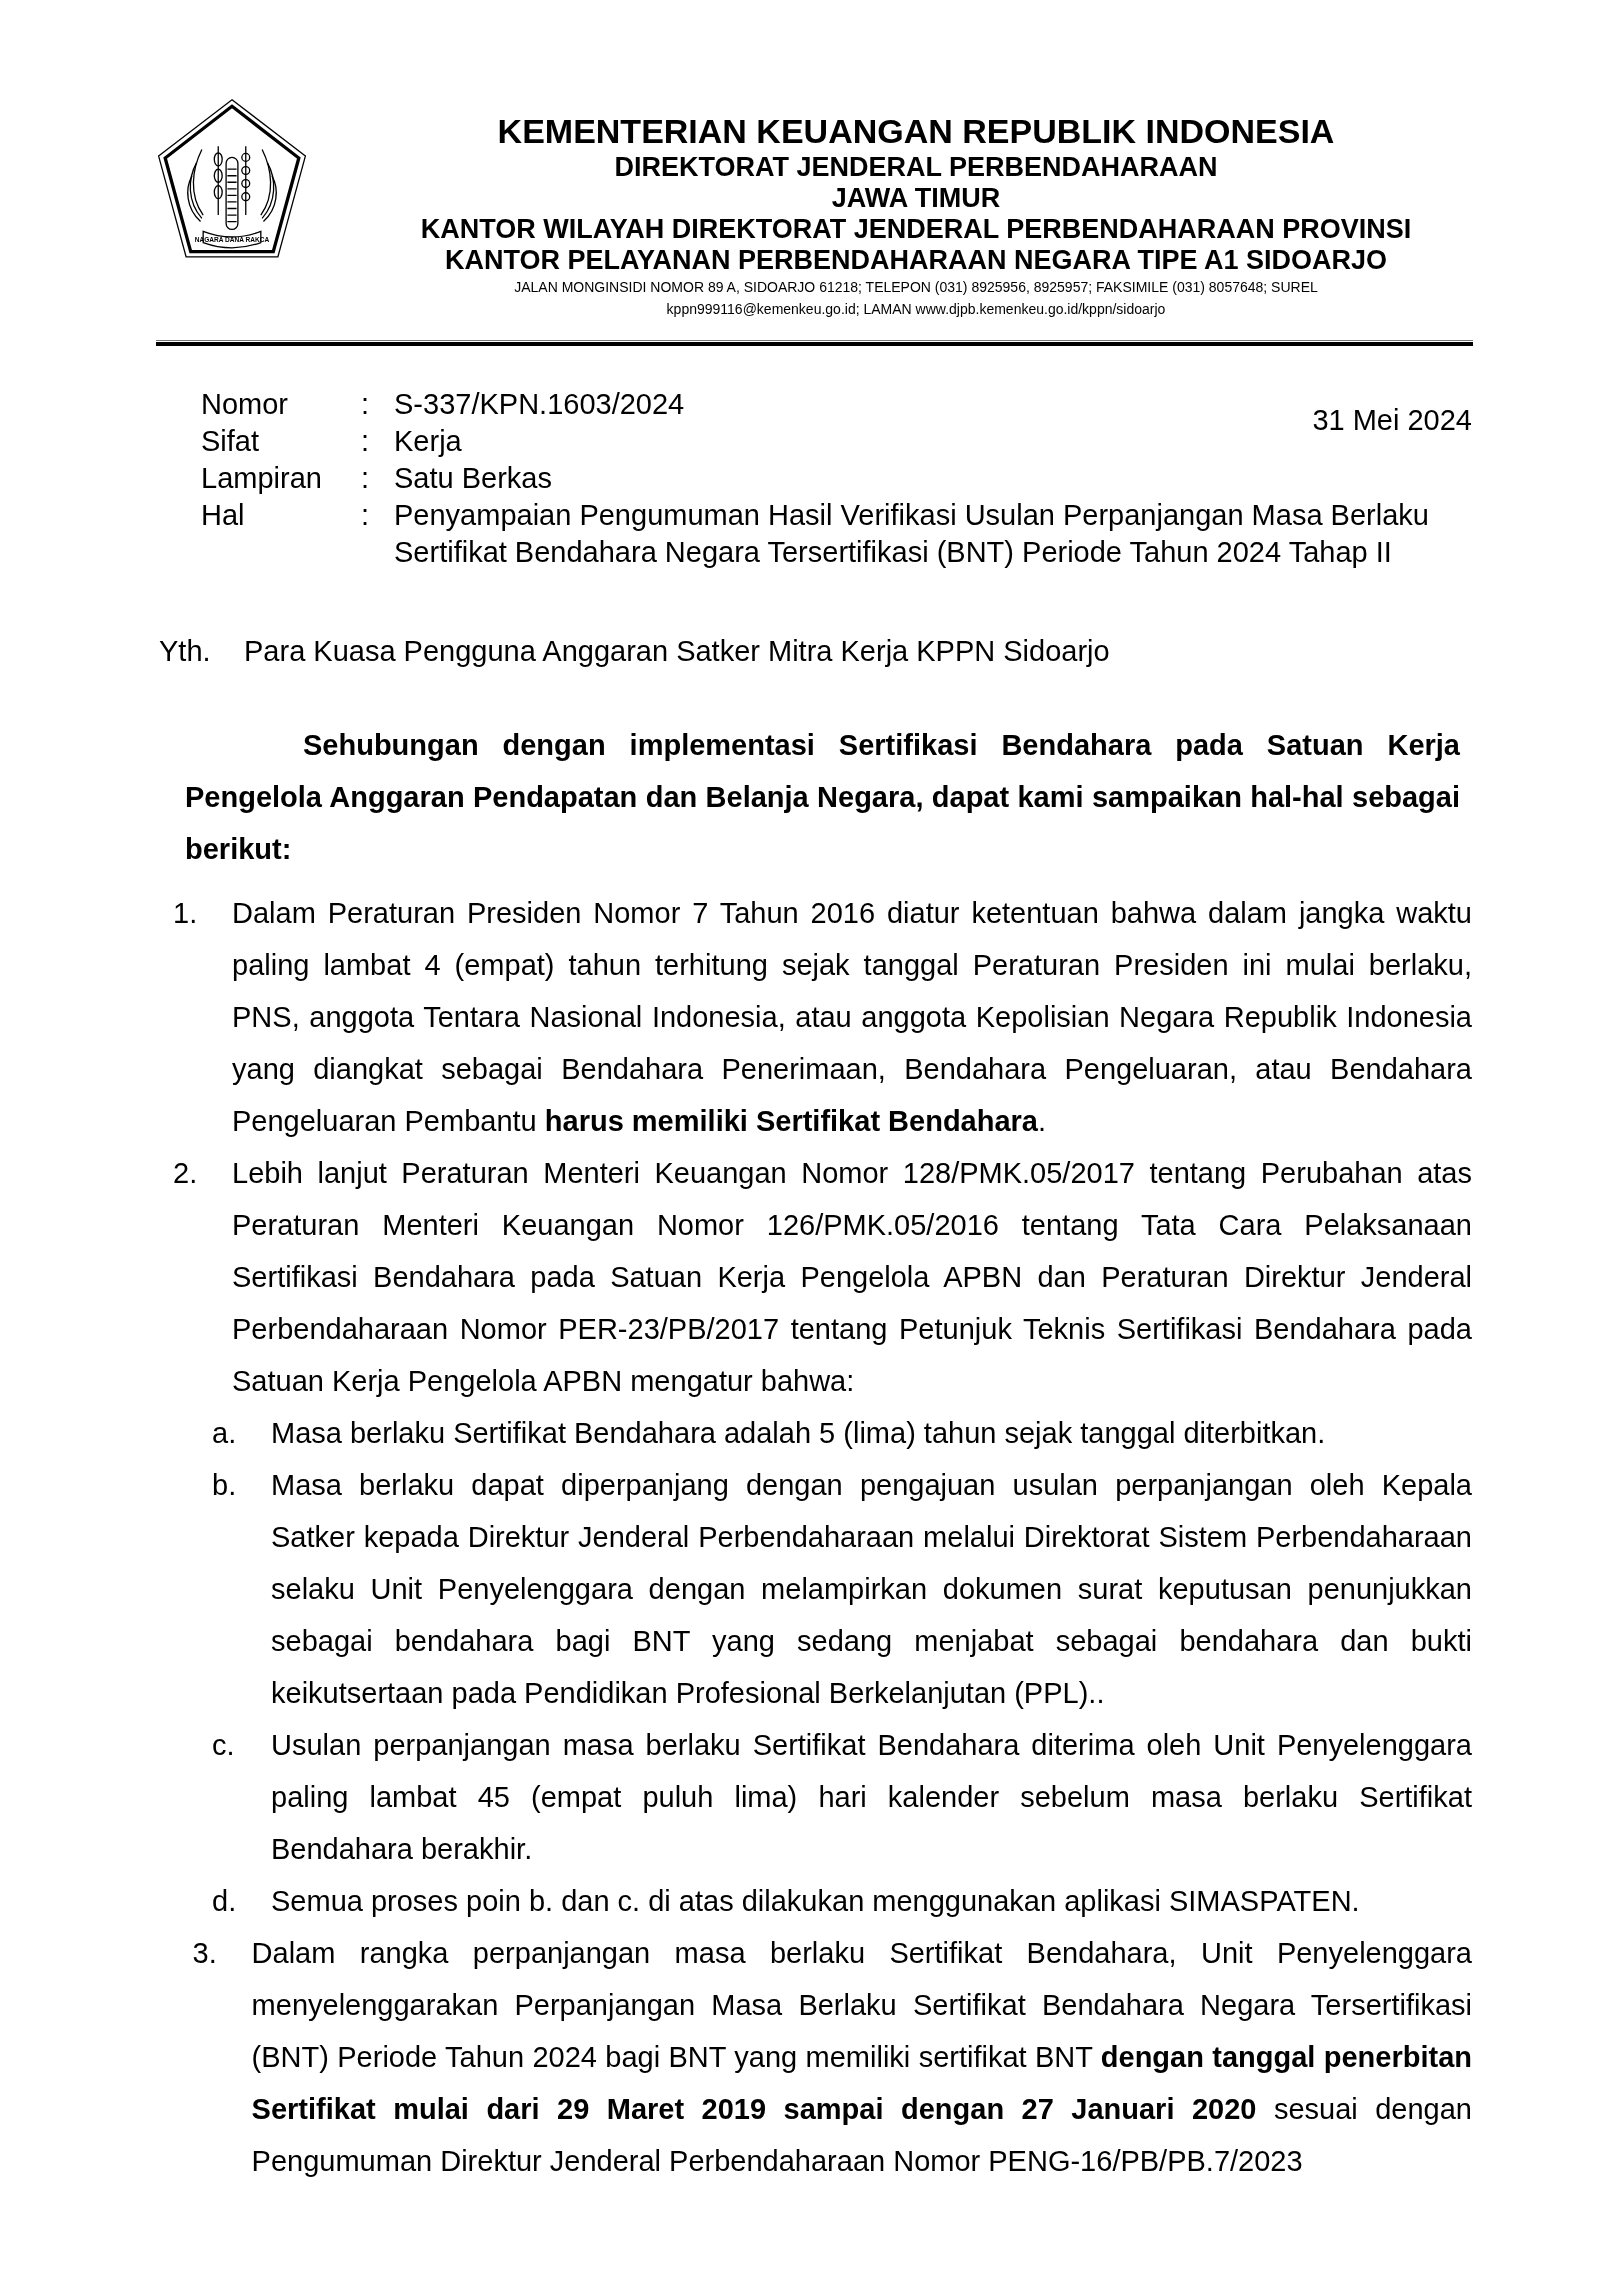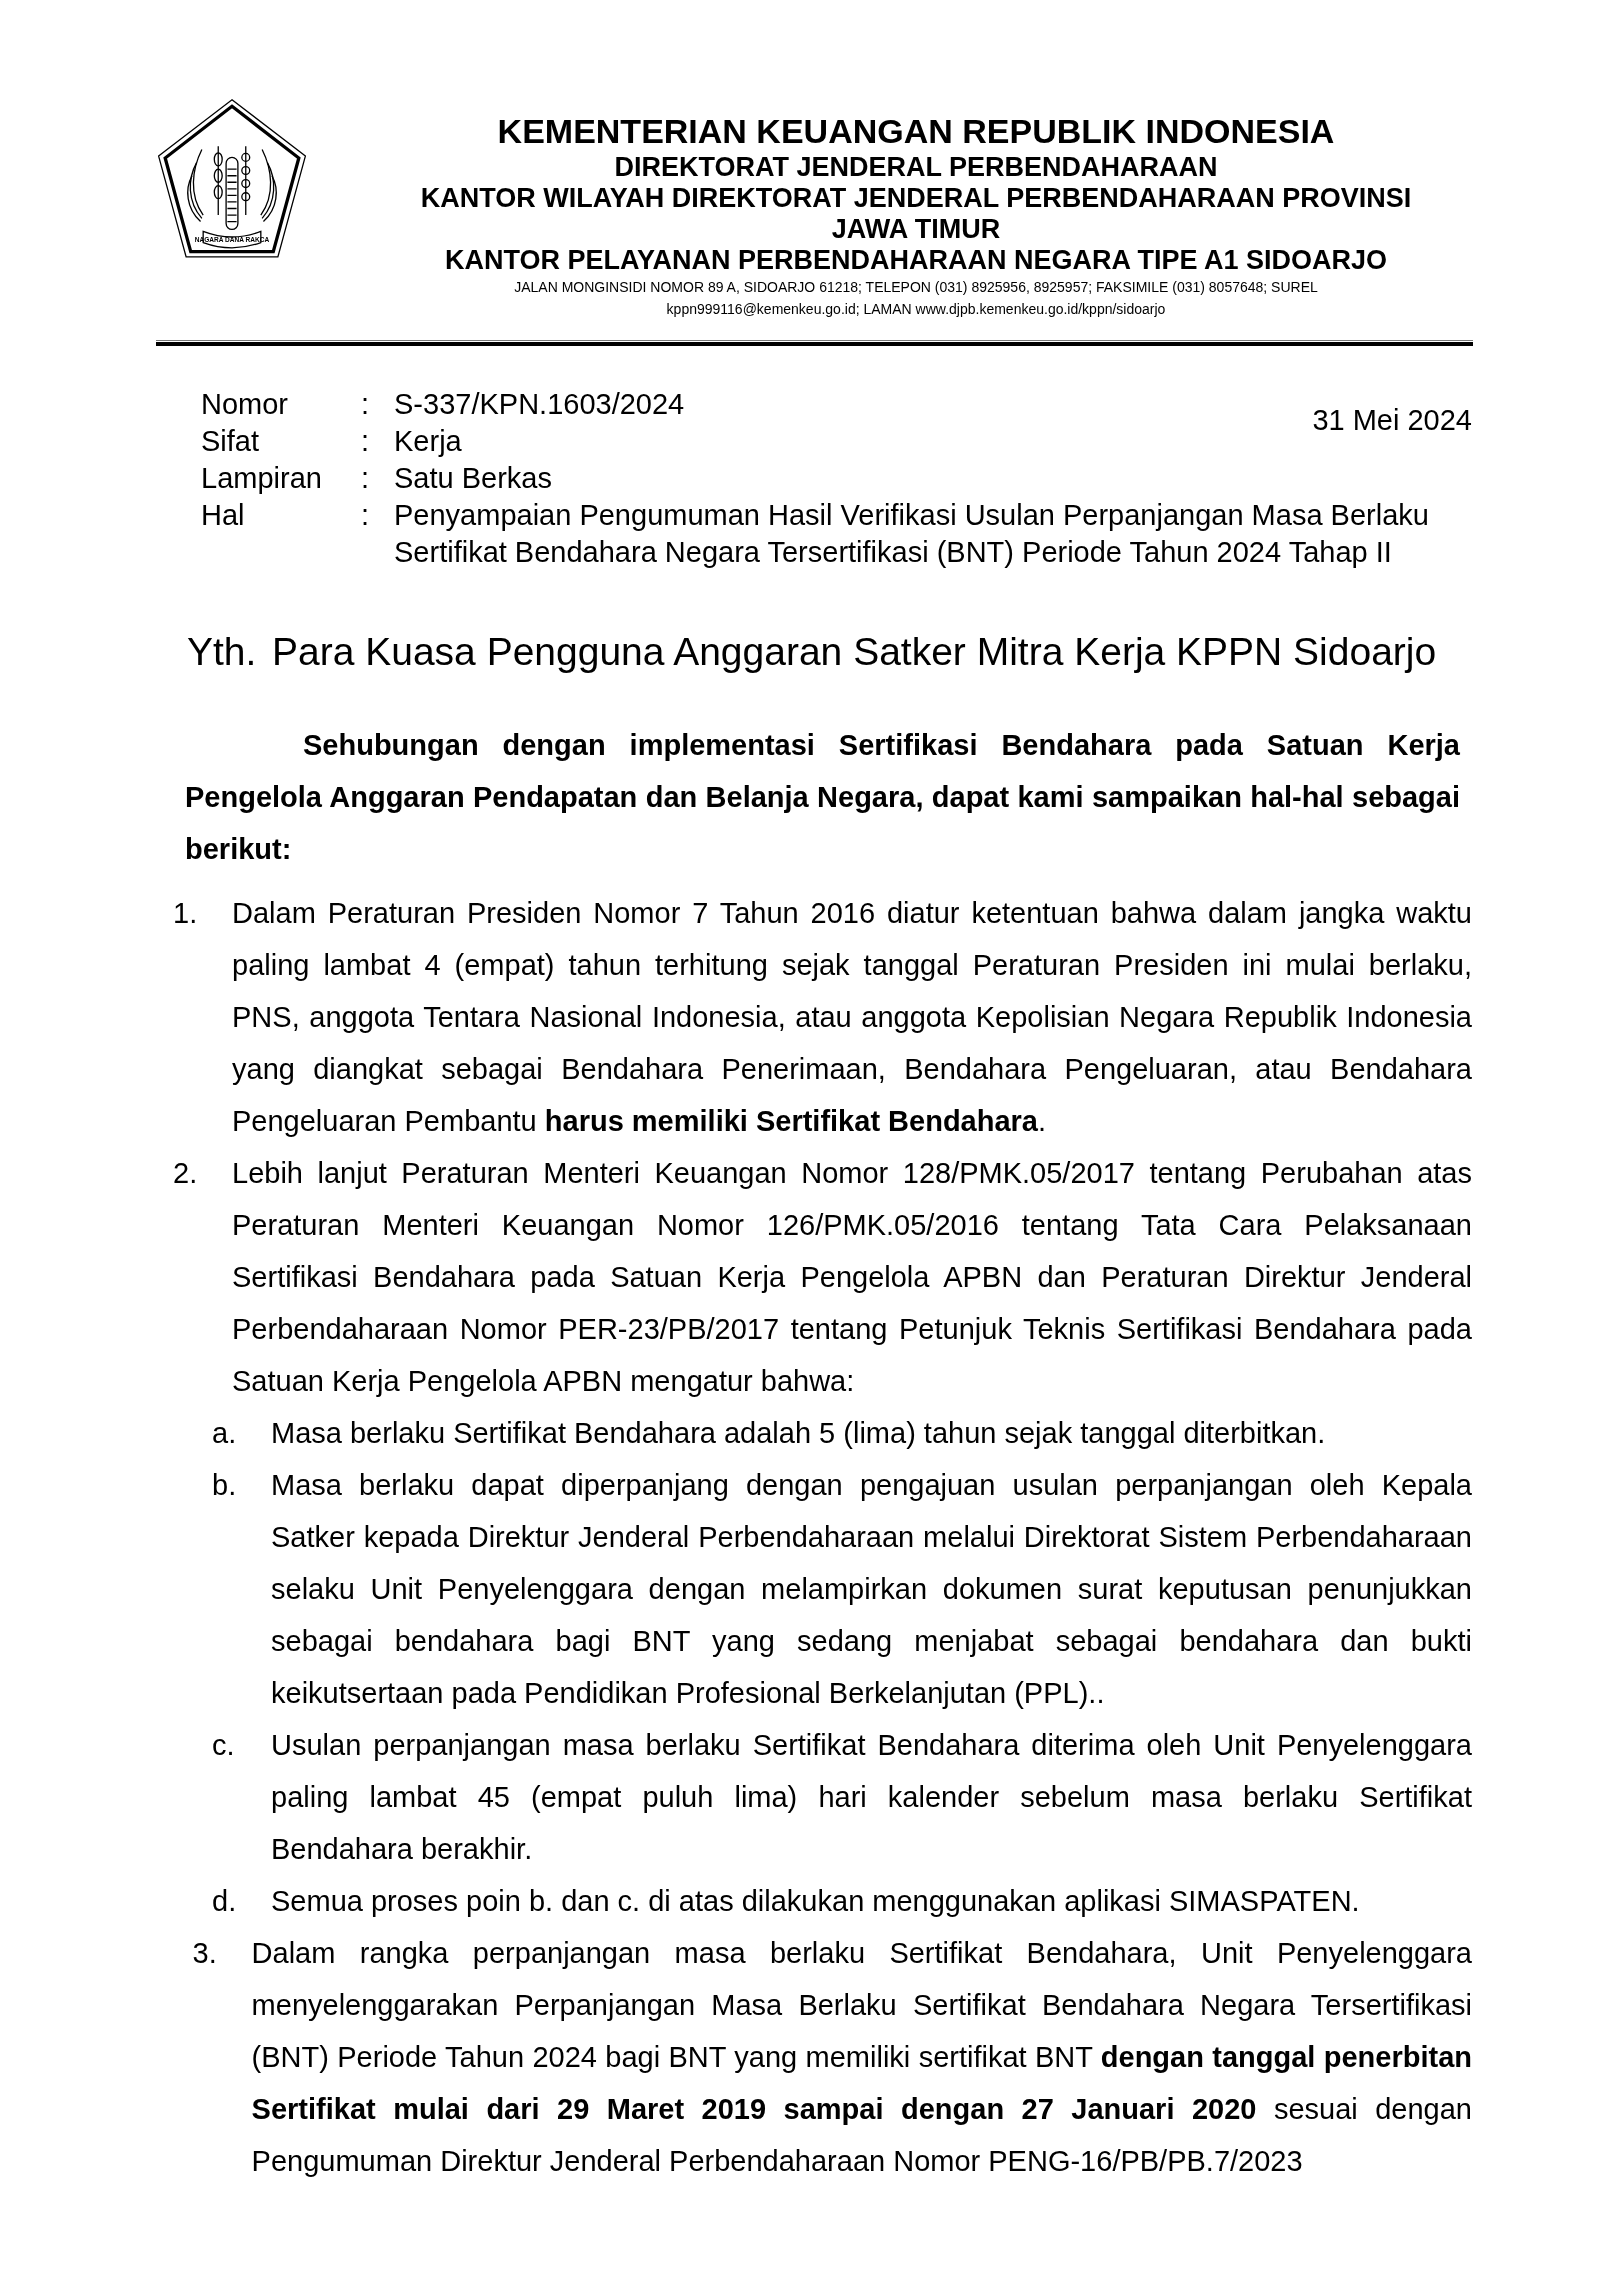--- a/index.html
+++ b/index.html
@@ -15,21 +15,21 @@
   .rule-thin { position: absolute; left: 156px; top: 340px; width: 1317px; height: 1.3px; background: #777; }
   .rule-thick { position: absolute; left: 156px; top: 342px; width: 1317px; height: 3.9px; background: #000; }
 
   .meta { position: absolute; left: 173px; top: 386px; width: 1299px; font-size: 29px; line-height: 37px; }
   .meta .row { display: flex; margin-left: 28px; }
   .meta .lbl { width: 160px; }
   .meta .colon { width: 33px; }
   .meta .val { flex: 1; }
   .meta .date { position: absolute; right: 0; top: 0; margin-top: 16px; }
 
-  .yth { position: absolute; left: 187px; top: 633px; font-size: 39px; line-height: 37px; display: flex; }
+  .yth { position: absolute; left: 159px; top: 633px; font-size: 29px; line-height: 37px; display: flex; }
   .yth .lbl { width: 85px; }
 
   .body { position: absolute; left: 173px; top: 707px; width: 1299px; font-size: 29px; line-height: 52px; }
   .para { text-align: justify; text-indent: 118px; margin: 12px; font-weight: bold; }
   .ol { margin: 0; padding: 0; list-style: none; }
   .ol > li { display: flex; }
   .ol > li .num { width: 59px; flex: none; }
   .ol > li .txt { flex: 1; text-align: justify; }
   .sub { margin: 0; padding: 0; list-style: none; }
   .sub > li { display: flex; }
@@ -70,22 +70,22 @@
 
       <path d="M72,205 Q116,222 160,205 L160,222 Q116,238 72,222 Z"></path>
     </g>
     <text x="116" y="221" font-family="Liberation Sans, sans-serif" font-size="10" font-weight="bold" text-anchor="middle">NAGARA DANA RAKCA</text>
   </svg>
 </div>
 
 <div class="kop">
   <div class="l1">KEMENTERIAN KEUANGAN REPUBLIK INDONESIA</div>
   <div class="l2">DIREKTORAT JENDERAL PERBENDAHARAAN</div>
+  <div class="l2">JAWA TIMUR</div>
   <div class="l2">KANTOR WILAYAH DIREKTORAT JENDERAL PERBENDAHARAAN PROVINSI</div>
-  <div class="l2">JAWA TIMUR</div>
   <div class="l2">KANTOR PELAYANAN PERBENDAHARAAN NEGARA TIPE A1 SIDOARJO</div>
   <div class="addr">JALAN MONGINSIDI NOMOR 89 A, SIDOARJO 61218; TELEPON (031) 8925956, 8925957; FAKSIMILE (031) 8057648; SUREL</div>
   <div class="addr">kppn999116@kemenkeu.go.id; LAMAN www.djpb.kemenkeu.go.id/kppn/sidoarjo</div>
 </div>
 <div class="rule-thin"></div>
 <div class="rule-thick"></div>
 
 <div class="meta">
   <div class="date">31 Mei 2024</div>
   <div class="row">

